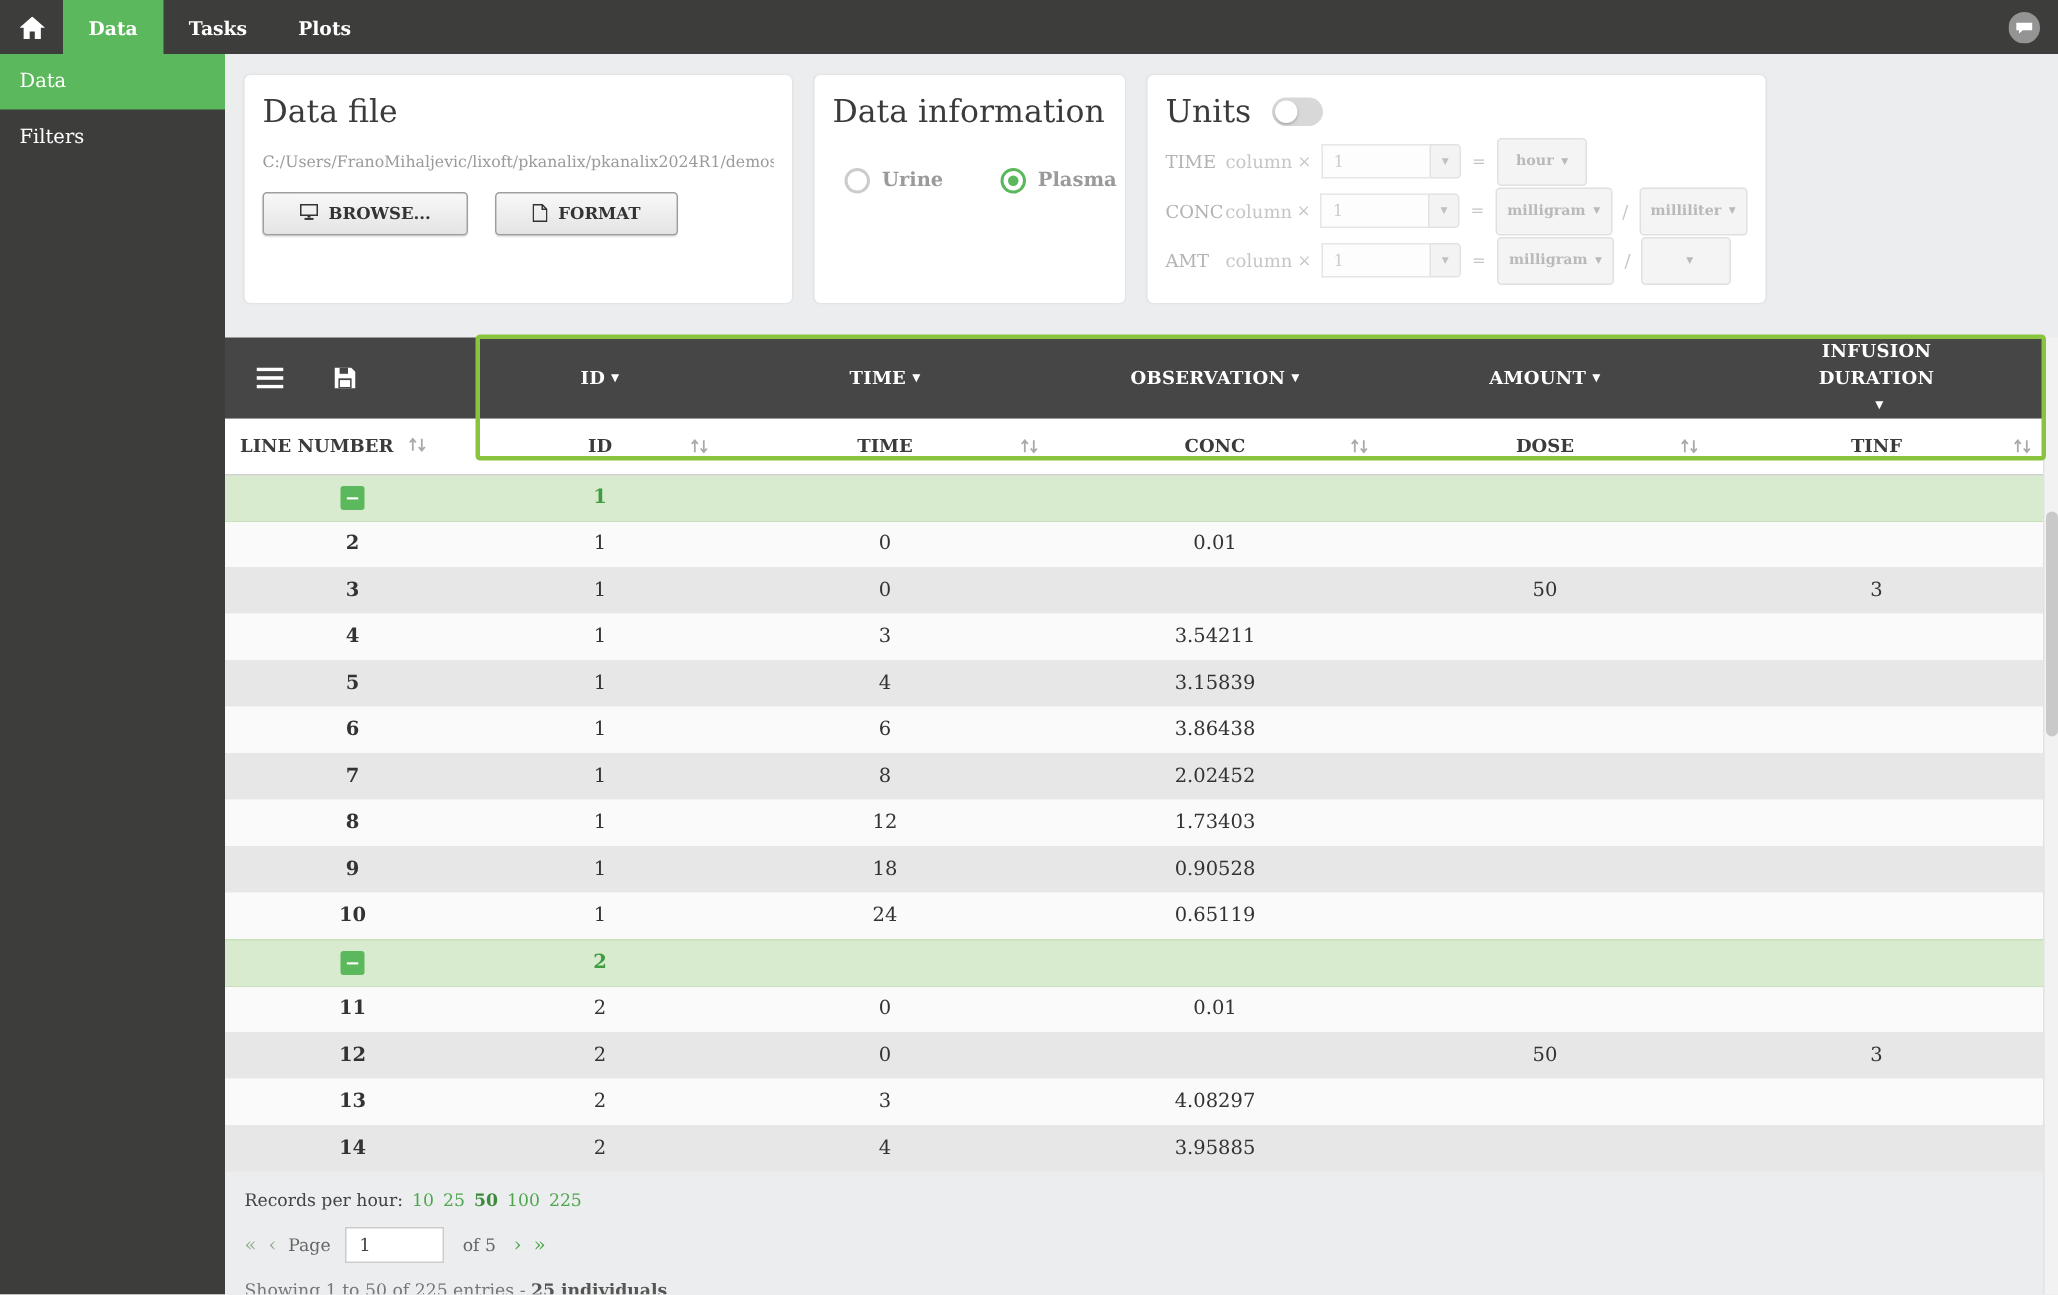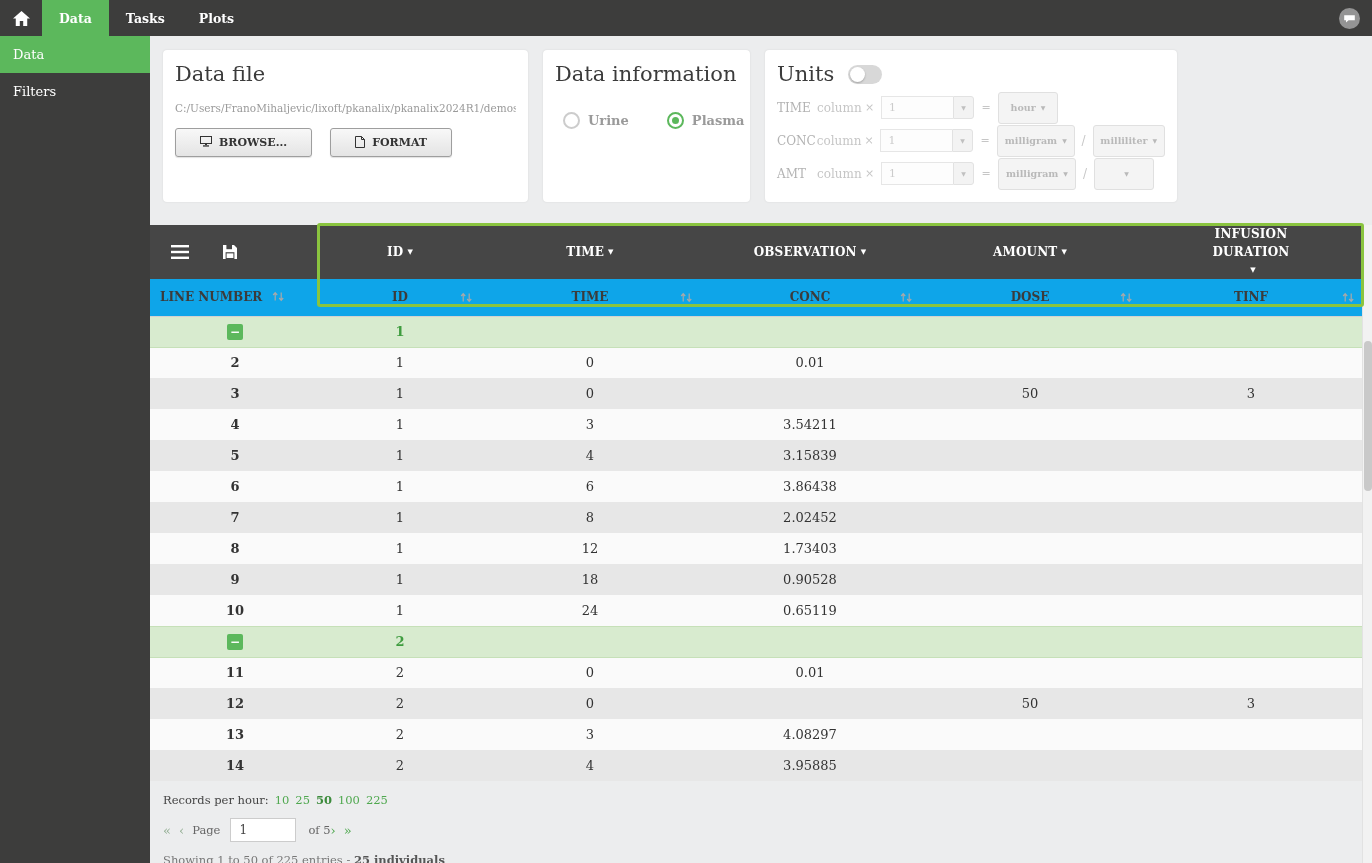--- a/index.html
+++ b/index.html
@@ -62,21 +62,21 @@
 
   
   .table-wrap { position:relative; margin:23px 10px 0 0; }
   table { border-collapse:collapse; width:1212px; table-layout:fixed; }
   thead tr.type-row { background:#464646; height:42px; }
   thead tr.type-row th { color:#fff; font-size:12px; font-weight:700; text-align:center; letter-spacing:.2px; cursor:pointer; }
   thead tr.type-row th.icons-cell { text-align:left; padding-left:21px; cursor:default; }
   .icons-cell .ic { display:inline-block; margin-right:30px; cursor:pointer; line-height:0; vertical-align:middle; }
   .hdr-caret { font-size:7px; margin-left:4px; vertical-align:2px; }
   .wrap2 { display:inline-block; width:86px; line-height:1.5; }
-  thead tr.col-row { background:#0ea5e9; height:37px; border-bottom:1px solid #d2d2d2; }
+  thead tr.col-row { background:#ffffff; height:37px; border-bottom:1px solid #d2d2d2; }
   thead tr.col-row th { font-size:12px; font-weight:700; color:#3b3b3b; text-align:center; position:relative; cursor:pointer; }
   thead tr.col-row th.left { text-align:left; padding-left:10px; }
   .sort-abs { position:absolute; right:7px; top:13px; }
   tbody td { height:31px; font-size:13px; text-align:center; color:#333; }
   tbody td.cell-line { font-weight:700; }
   tr.row-light { background:#fafafa; }
   tr.row-dark { background:#e7e7e7; }
   tr.group-row { background:#d8ebcf; border-top:1px solid #c6e0b8; border-bottom:1px solid #c6e0b8; }
   tr.group-row td.gid { color:#3f9c3f; font-weight:700; }
   .collapse-btn { display:inline-flex; align-items:center; justify-content:center; width:16px; height:16px; background:#5cb85c;
@@ -87,21 +87,21 @@
   .table-footer { margin:12px 0 0 13px; }
   .records { font-size:11.5px; color:#444; }
   .records a { color:#4fa84f; text-decoration:none; margin-left:6px; cursor:pointer; }
   .records a.active { font-weight:700; color:#3c8b3c; }
   .pager { margin-top:11px; display:flex; align-items:center; font-size:12px; color:#666; }
   .pg { cursor:pointer; font-size:13px; margin-right:8px; }
   .pg.muted { color:#93ae93; }
   .pg.green { color:#4fa84f; }
   .pager .lbl { margin-right:10px; font-size:11.5px; }
   .page-input { width:66px; height:24px; border:1px solid #ccc; background:#fff; font-size:12px; padding-left:8px; margin-right:12px; font-family:inherit; color:#444; }
-  .pager .of { font-size:11.5px; }
+  .pager .of { margin-right:12px; font-size:11.5px; }
   .summary { margin-top:11px; font-size:11.5px; color:#777; }
   .summary b { color:#555; }
 
   
   .vscrollbar { position:absolute; right:0; top:189px; bottom:0; width:10px; background:#f2f2f2; border-left:1px solid #e2e2e2; }
   .vthumb { position:absolute; left:1px; top:116px; width:8px; height:150px; background:#c9c9c9; border-radius:4px; cursor:pointer; }
 </style>
 </head>
 <body>
 

